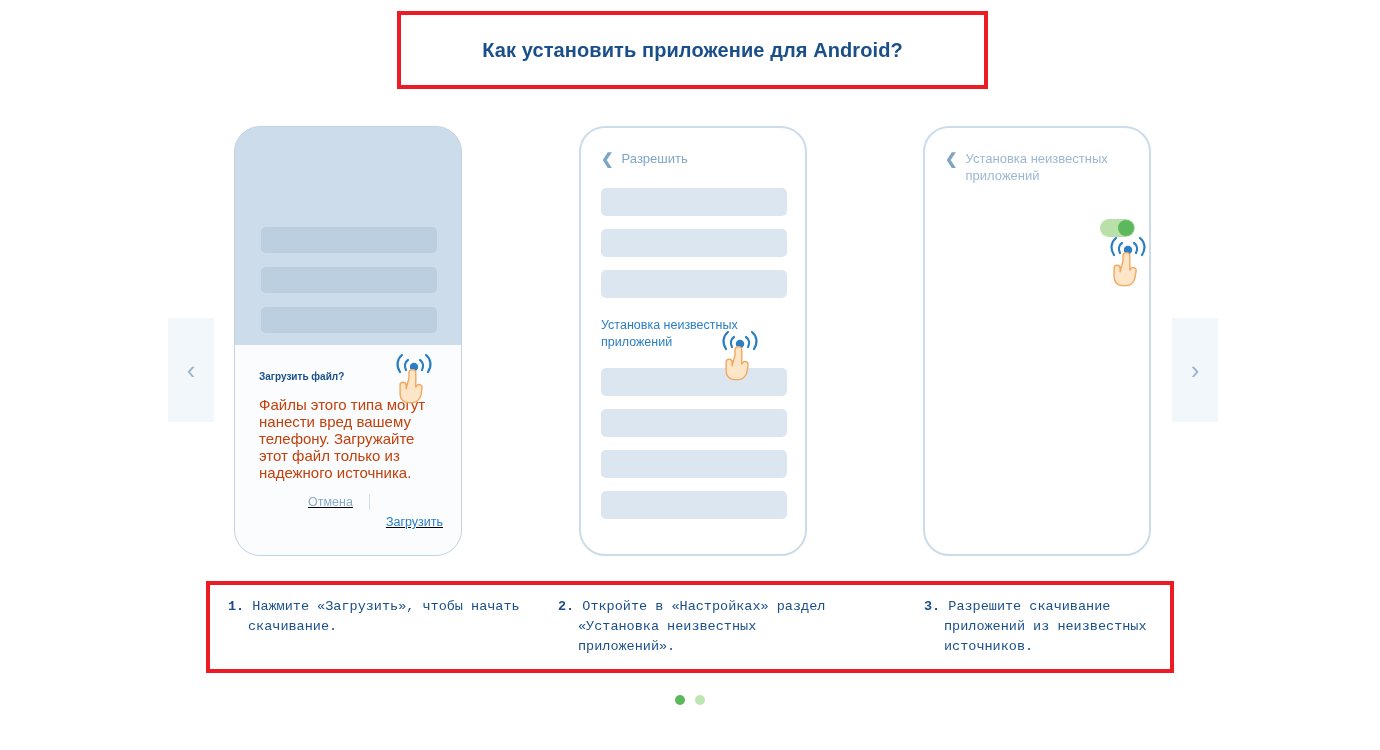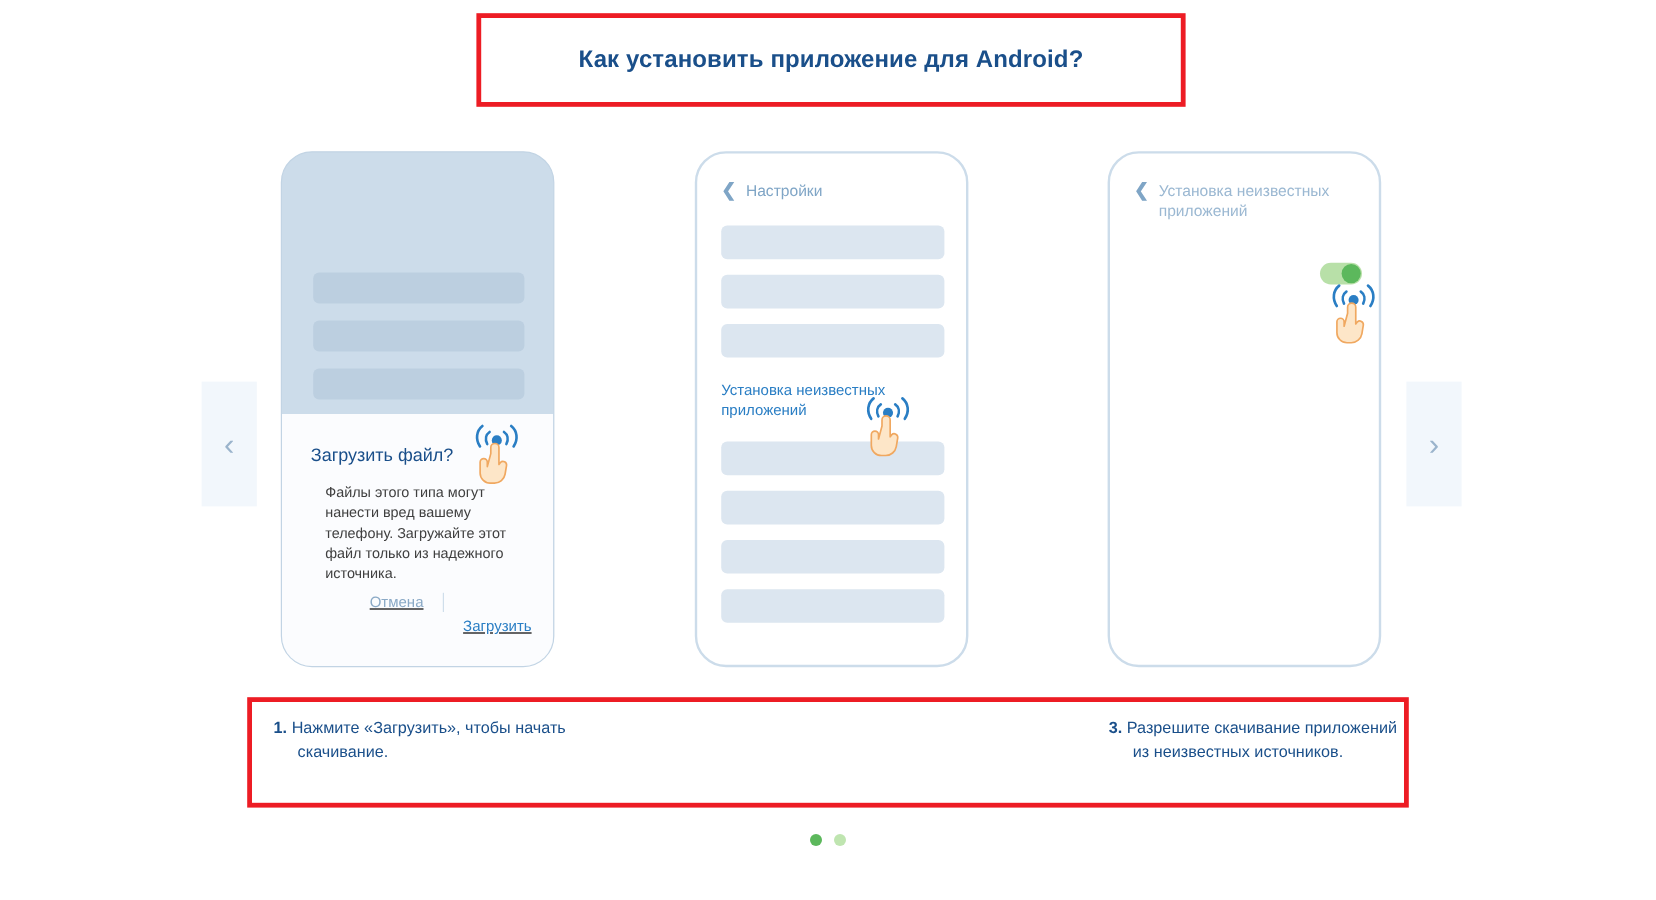--- a/index.html
+++ b/index.html
@@ -91,30 +91,30 @@
     position: absolute;
     left: 0;
     right: 0;
     bottom: 0;
     top: 218px;
     background: #fbfcfe;
     padding: 26px 24px 0 24px;
     box-sizing: border-box;
   }
   .dialog-title {
-    font-size: 15px;
-    font-weight: normal;
+    font-size: 10px;
+    font-weight: bold;
     color: #1a4f8a;
     margin: 0 0 14px 0;
   }
   .dialog-body {
-    font-size: 12px;
+    font-size: 15px;
     line-height: 17px;
-    color: #404040;
-    margin: 12px;
+    color: #c2410c;
+    margin: 0;
   }
   .dialog-actions {
     position: absolute;
     left: 24px;
     right: 18px;
     bottom: 26px;
     display: flex;
     align-items: center;
     justify-content: flex-end;
     gap: 0px;
@@ -212,21 +212,21 @@
     position: absolute;
     top: 12px;
     font-size: 13.5px;
     line-height: 20px;
     color: #1a4f8a;
   }
   .step .num { font-weight: bold; }
   .step-1 { left: 18px; width: 300px; }
   .step-2 { left: 348px; width: 300px; }
   .step-3 { left: 714px; width: 250px; }
-  .step p { margin: 0; padding-left: 20px; text-indent: -20px; }
+  .step p { margin: 0; padding-left: 20px; text-indent: -20px; font-family: Liberation Mono, monospace; }
 
   
   .dots {
     position: absolute;
     left: 0;
     right: 0;
     top: 695px;
     display: flex;
     align-items: center;
     justify-content: center;
@@ -283,21 +283,21 @@
       <path d="M21 28 l0 -5 a3.4 3.4 0 0 1 6.8 0 l0 14 1.2 -1.6 a3 3 0 0 1 5.1 2.6
                l-1.2 7.2 a9 9 0 0 1 -8.8 7.4 l-3.6 0 a8.4 8.4 0 0 1 -8.4 -8.4 l0 -9
                a3 3 0 0 1 6 0 l0 3.6 z"></path>
     </g>
   </svg>
 </div>
 
 <div class="phone phone-2">
   <div class="phone-header">
     <span class="back-chevron">❮</span>
-    <span class="phone-header-label">Настройки</span>
+    <span class="phone-header-label">Разрешить</span>
   </div>
 
   <div class="bar" style="left:20px; top:60px; width:186px; height:28px;"></div>
   <div class="bar" style="left:20px; top:101px; width:186px; height:28px;"></div>
   <div class="bar" style="left:20px; top:142px; width:186px; height:28px;"></div>
 
   <div class="link-label" style="left:20px; top:189px; width:160px;">Установка неизвестных приложений</div>
 
   <div class="bar" style="left:20px; top:240px; width:186px; height:28px;"></div>
   <div class="bar" style="left:20px; top:281px; width:186px; height:28px;"></div>
@@ -349,20 +349,24 @@
                a3 3 0 0 1 6 0 l0 3.6 z"></path>
     </g>
   </svg>
 </div>
 
 <div class="steps-box">
   <div class="step step-1">
     <p><span class="num">1.</span>
        <span>Нажмите «Загрузить», чтобы начать скачивание.</span></p>
   </div>
+  <div class="step step-2">
+    <p><span class="num">2.</span>
+       <span>Откройте в «Настройках» раздел «Установка неизвестных приложений».</span></p>
+  </div>
   <div class="step step-3">
     <p><span class="num">3.</span>
        <span>Разрешите скачивание приложений из неизвестных источников.</span></p>
   </div>
 </div>
 
 <div class="dots">
   <span class="dot dot-active"></span>
   <span class="dot dot-inactive"></span>
 </div>

